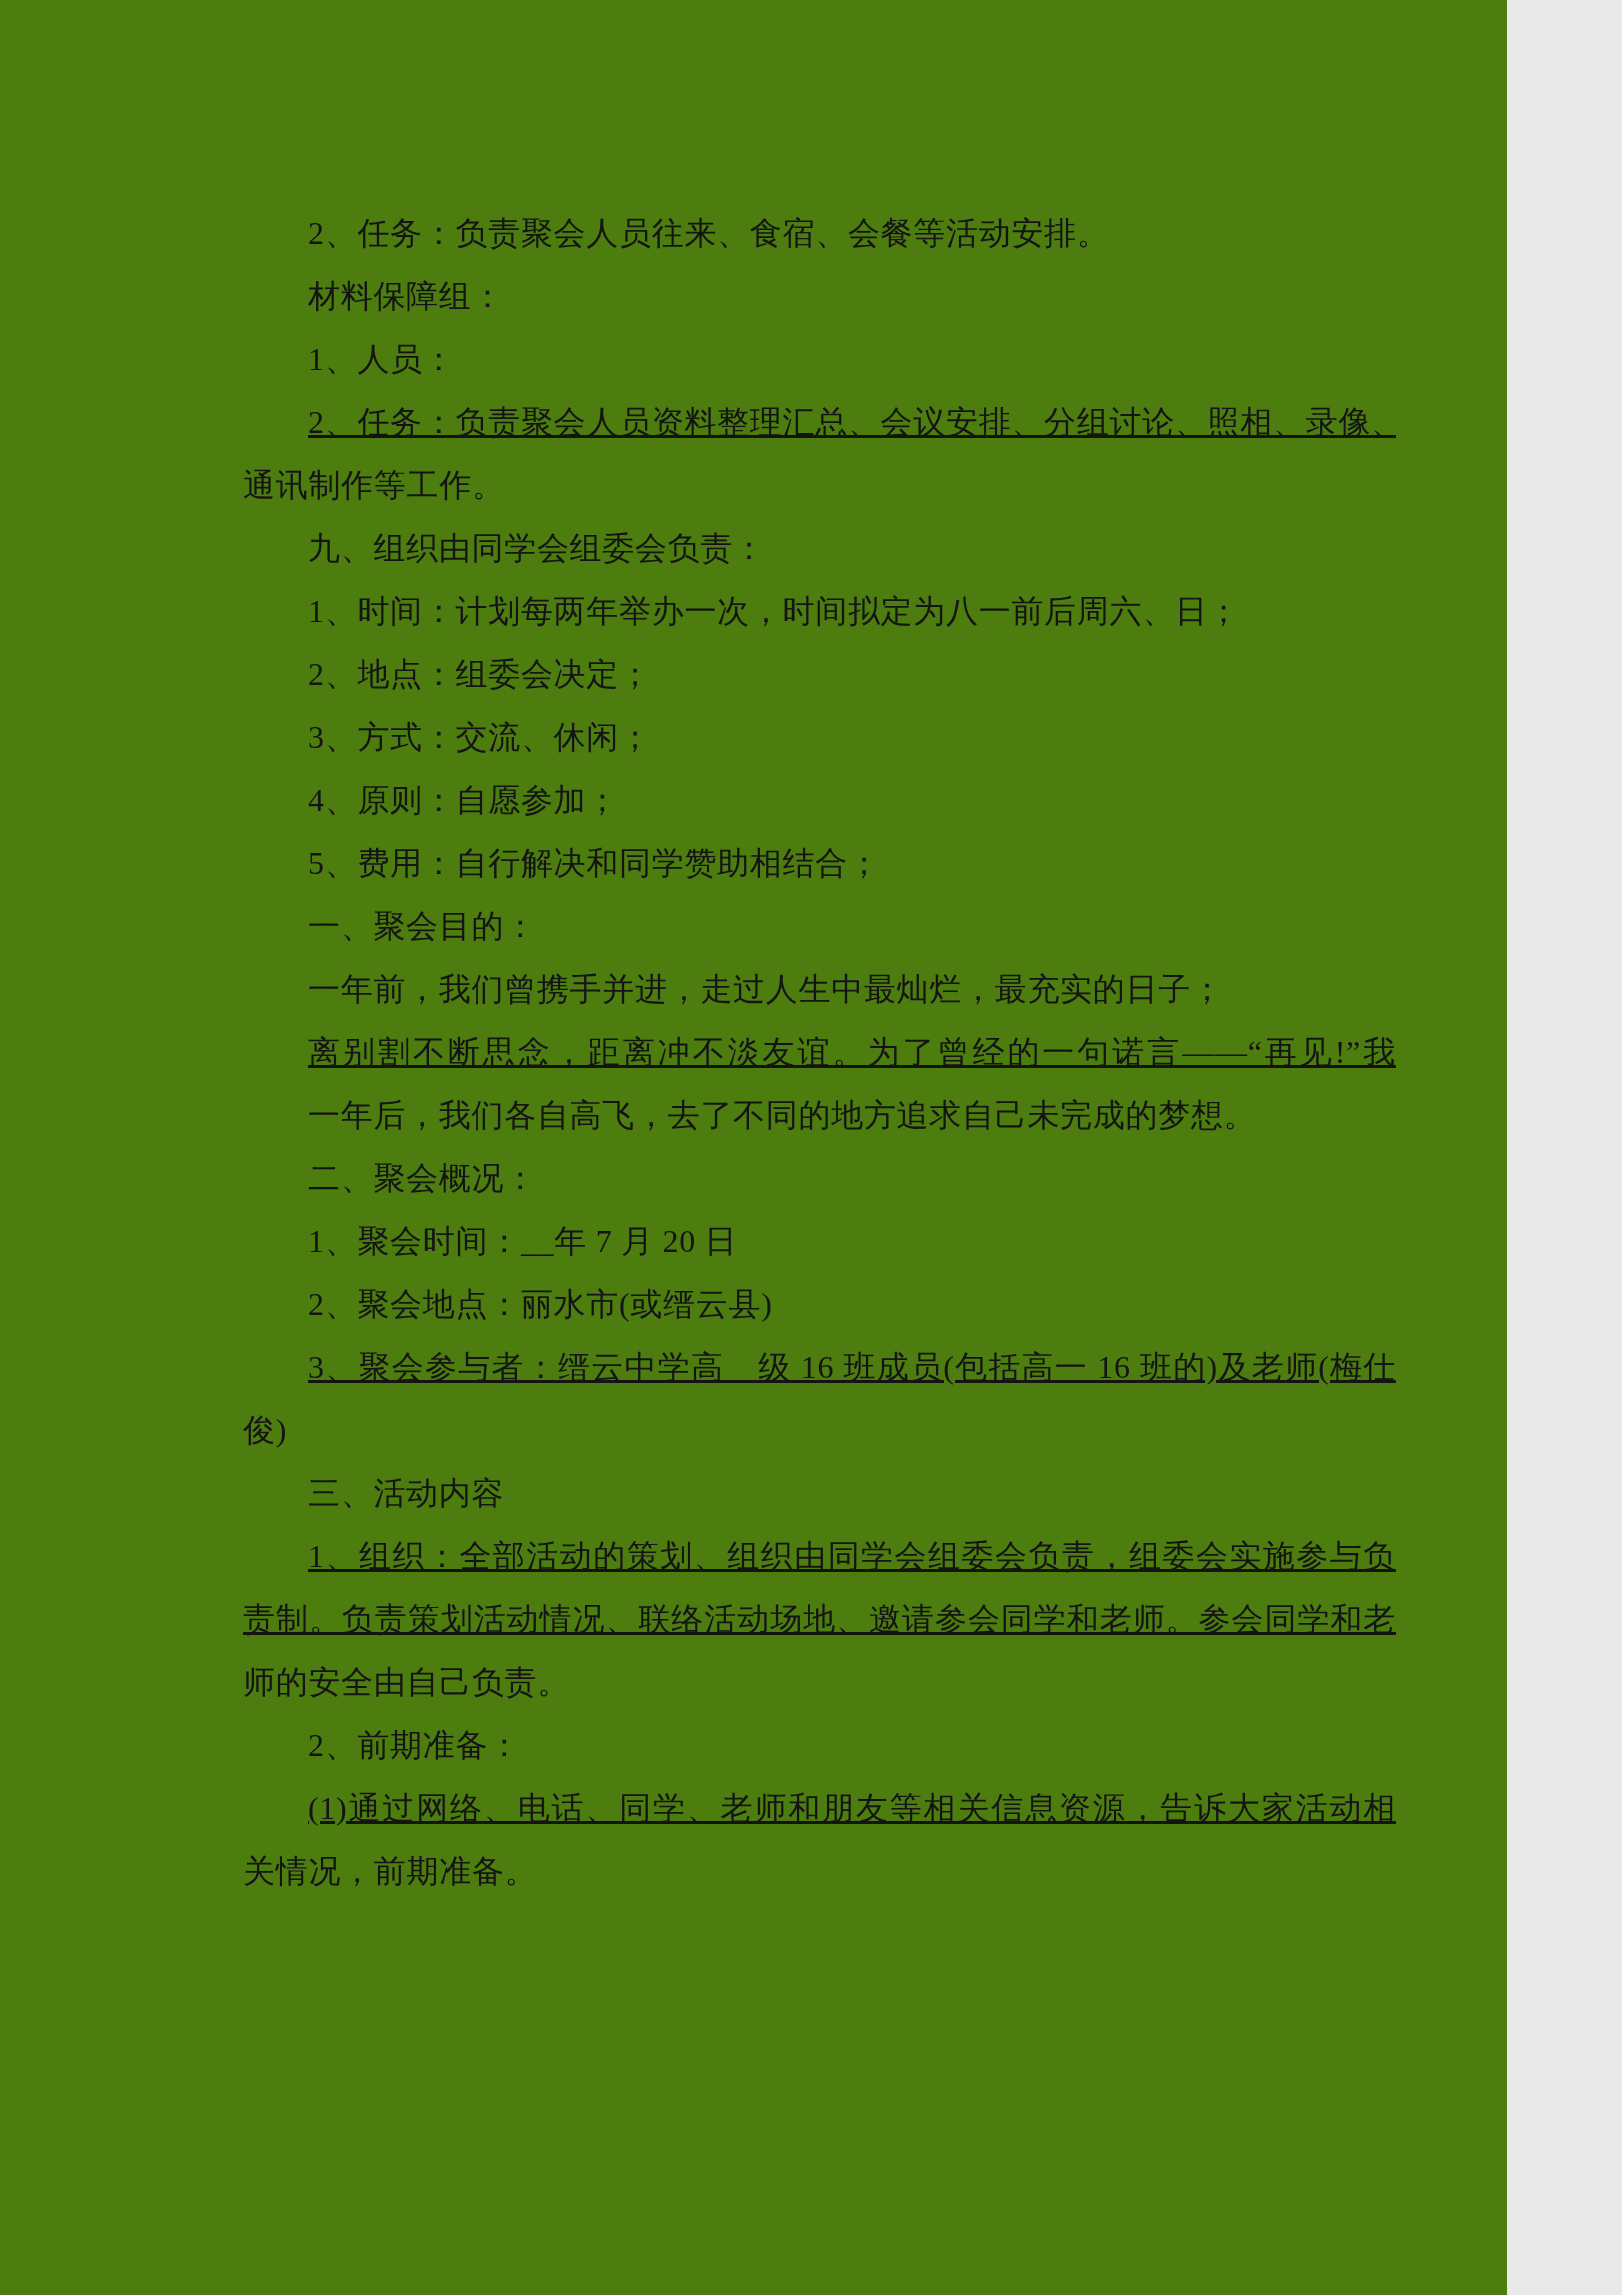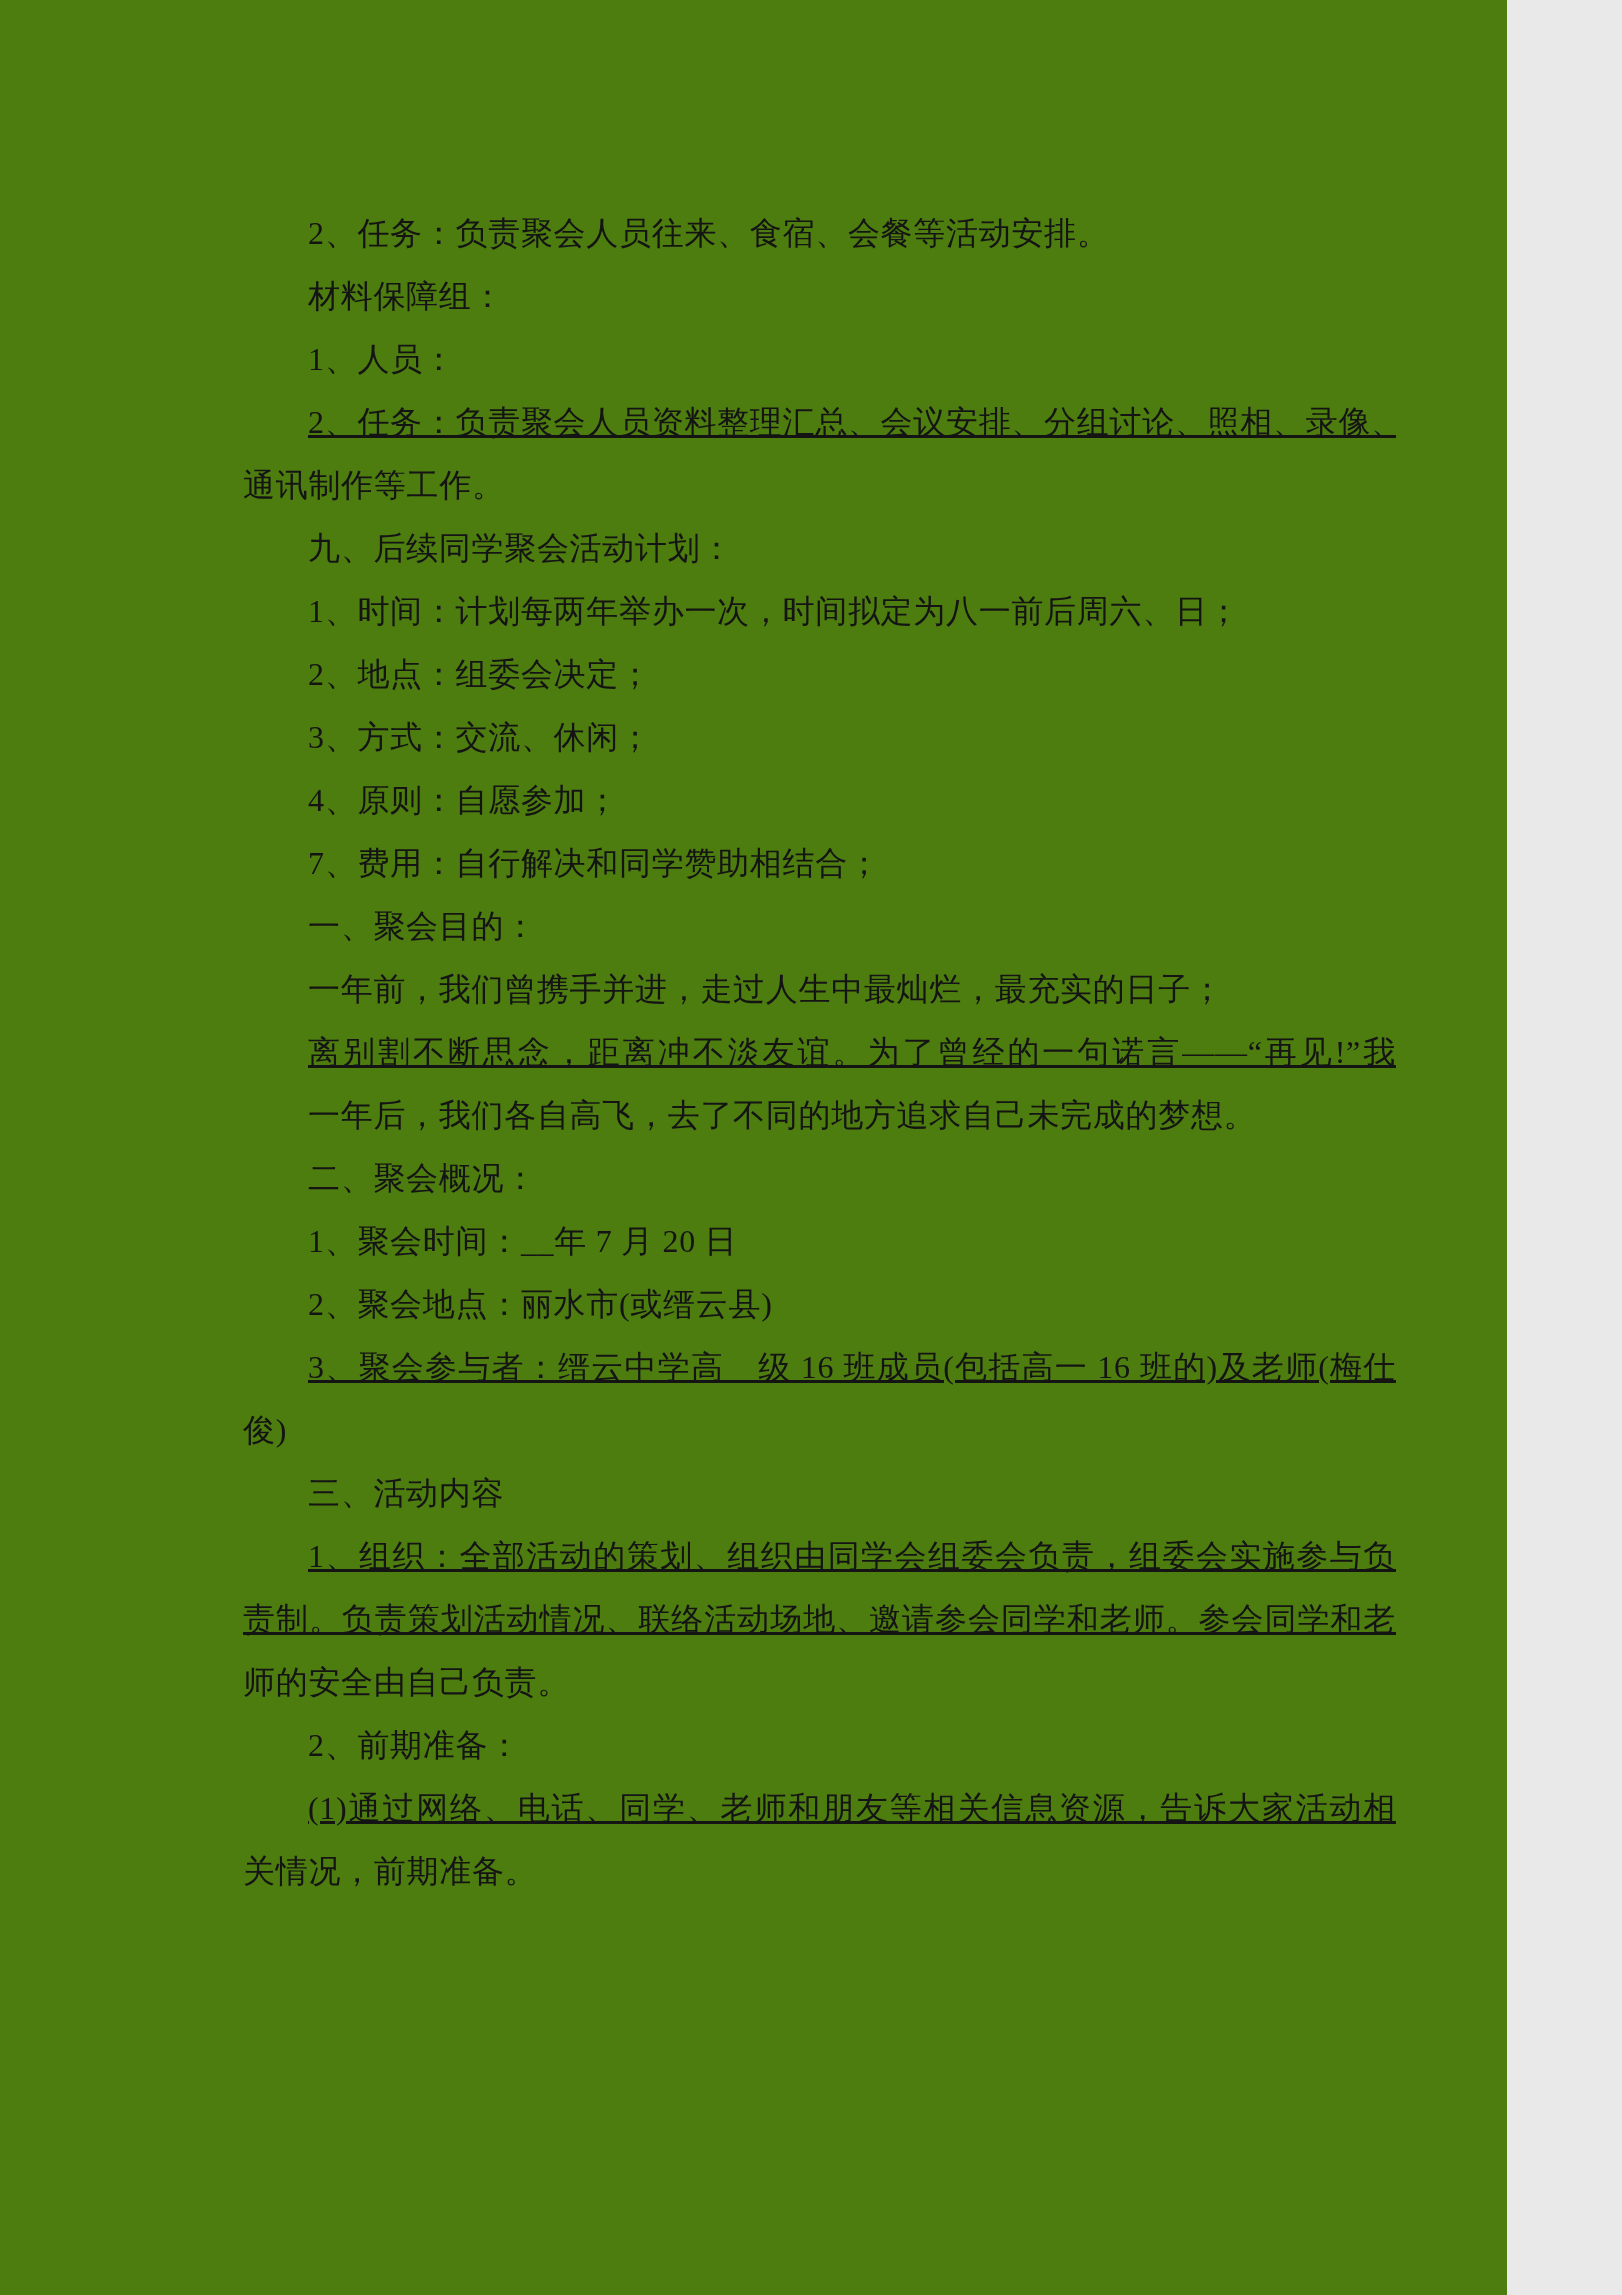--- a/index.html
+++ b/index.html
@@ -38,26 +38,26 @@
 </head>
 <body>
 
 <div class="page">
   <div class="content">
     <div class="line indent">2、任务：负责聚会人员往来、食宿、会餐等活动安排。</div>
     <div class="line indent">材料保障组：</div>
     <div class="line indent">1、人员：</div>
     <div class="line indent fill">2、任务：负责聚会人员资料整理汇总、会议安排、分组讨论、照相、录像、</div>
     <div class="line">通讯制作等工作。</div>
-    <div class="line indent">九、后续同学聚会活动计划：</div>
+    <div class="line indent">九、组织由同学会组委会负责：</div>
     <div class="line indent">1、时间：计划每两年举办一次，时间拟定为八一前后周六、日；</div>
     <div class="line indent">2、地点：组委会决定；</div>
     <div class="line indent">3、方式：交流、休闲；</div>
     <div class="line indent">4、原则：自愿参加；</div>
-    <div class="line indent">7、费用：自行解决和同学赞助相结合；</div>
+    <div class="line indent">5、费用：自行解决和同学赞助相结合；</div>
     <div class="line indent">一、聚会目的：</div>
     <div class="line indent">一年前，我们曾携手并进，走过人生中最灿烂，最充实的日子；</div>
     <div class="line indent fill">离别割不断思念，距离冲不淡友谊。为了曾经的一句诺言——“再见!”我</div>
     <div class="line indent">一年后，我们各自高飞，去了不同的地方追求自己未完成的梦想。</div>
     <div class="line indent">二、聚会概况：</div>
     <div class="line indent">1、聚会时间：__年 7 月 20 日</div>
     <div class="line indent">2、聚会地点：丽水市(或缙云县)</div>
     <div class="line indent fill">3、聚会参与者：缙云中学高__级 16 班成员(包括高一 16 班的)及老师(梅仕</div>
     <div class="line">俊)</div>
     <div class="line indent">三、活动内容</div>

